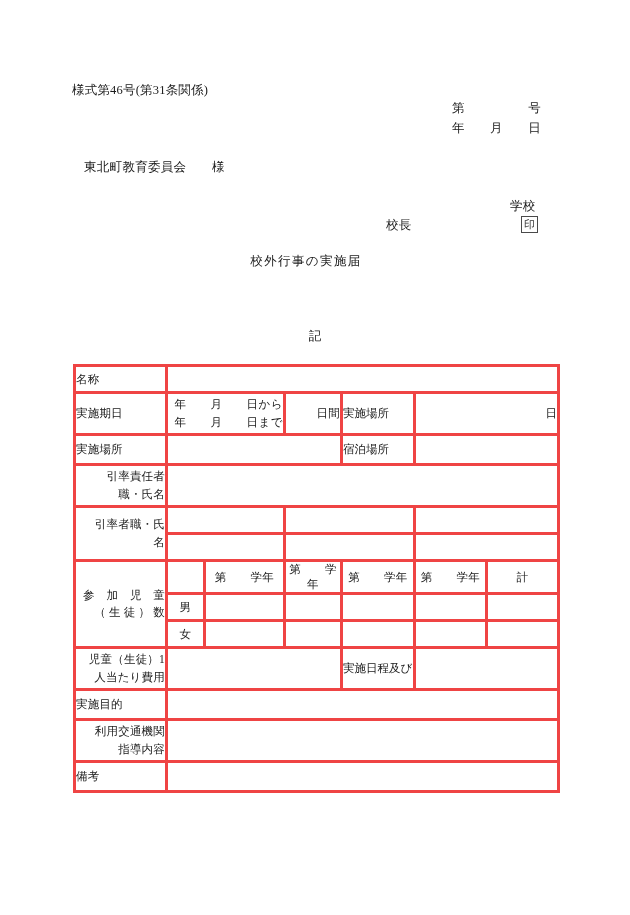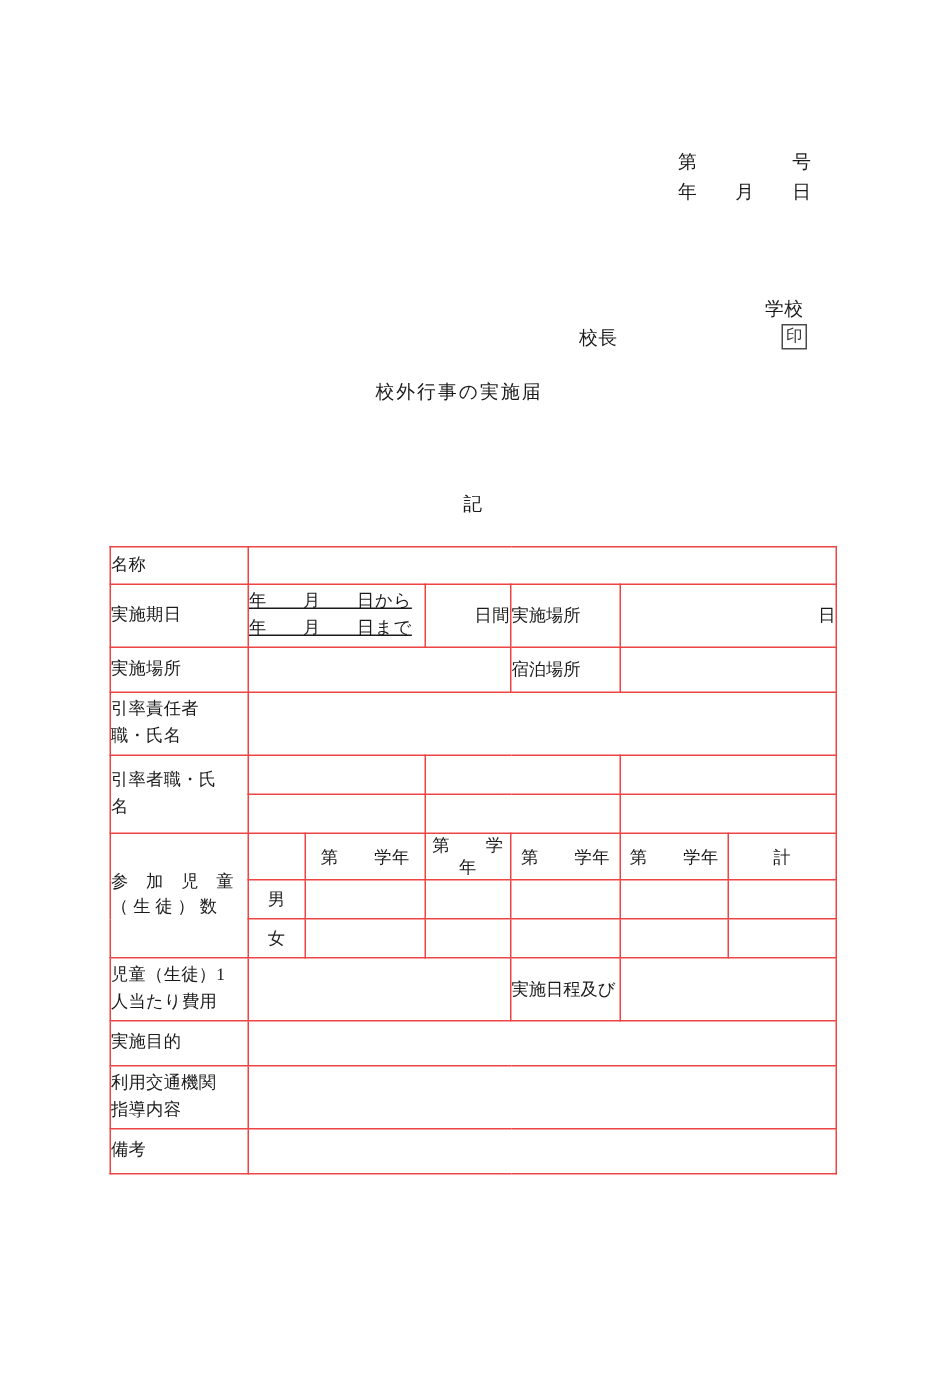--- a/index.html
+++ b/index.html
@@ -116,53 +116,53 @@
   .form-table {
     position: absolute;
     left: 73px;
     top: 364px;
     width: 484px;
     border-collapse: collapse;
     table-layout: fixed;
     font-size: 11.5px;
   }
   .form-table td {
-    border: 1px solid #ef4444;
+    border: 3px solid #ef4444;
     padding: 0;
     vertical-align: middle;
     height: 24px;
   }
   .lbl {
     padding: 3px 6px;
     line-height: 1.45;
     letter-spacing: 0.2px;
   }
   .lbl-spread {
     padding: 3px 6px;
     line-height: 1.5;
     letter-spacing: 0.2px;
+    text-align: right;
   }
   .cell-center {
     text-align: center;
     letter-spacing: 0.4px;
   }
   .cell-right {
     text-align: right;
     padding-right: 8px;
   }
   .cell-pad {
     padding: 3px 6px;
   }
   .date-stack {
     line-height: 1.5;
-    text-align: left;
+    text-align: right;
     padding: 2px 6px 2px 18px;
     white-space: nowrap;
     letter-spacing: 0.5px;
-    text-decoration: underline;
   }
   .nichikan {
     text-align: right;
     padding-right: 6px;
     letter-spacing: 0.3px;
   }
   .tall-2 { height: 42px; }
   .row-h-30 { height: 30px; }
   .row-h-26 { height: 26px; }
 
@@ -174,22 +174,24 @@
     font-size: 12px;
     white-space: nowrap;
     letter-spacing: 0.3px;
   }
 </style>
 </head>
 <body>
 
 <div class="page">
 
+  <div class="form-code">様式第46号(第31条関係)</div>
   <div class="doc-number">第　　　　　号</div>
   <div class="doc-date">年　　月　　日</div>
+  <div class="addressee">東北町教育委員会　　様</div>
   <div class="school-line">学校</div>
   <div class="principal-label">校長</div>
   <div class="seal-box">印</div>
 
   <div class="doc-title">校外行事の実施届</div>
   <div class="ki-mark">記</div>
 
   <table class="form-table">
     <colgroup>
       <col style="width:92px">

